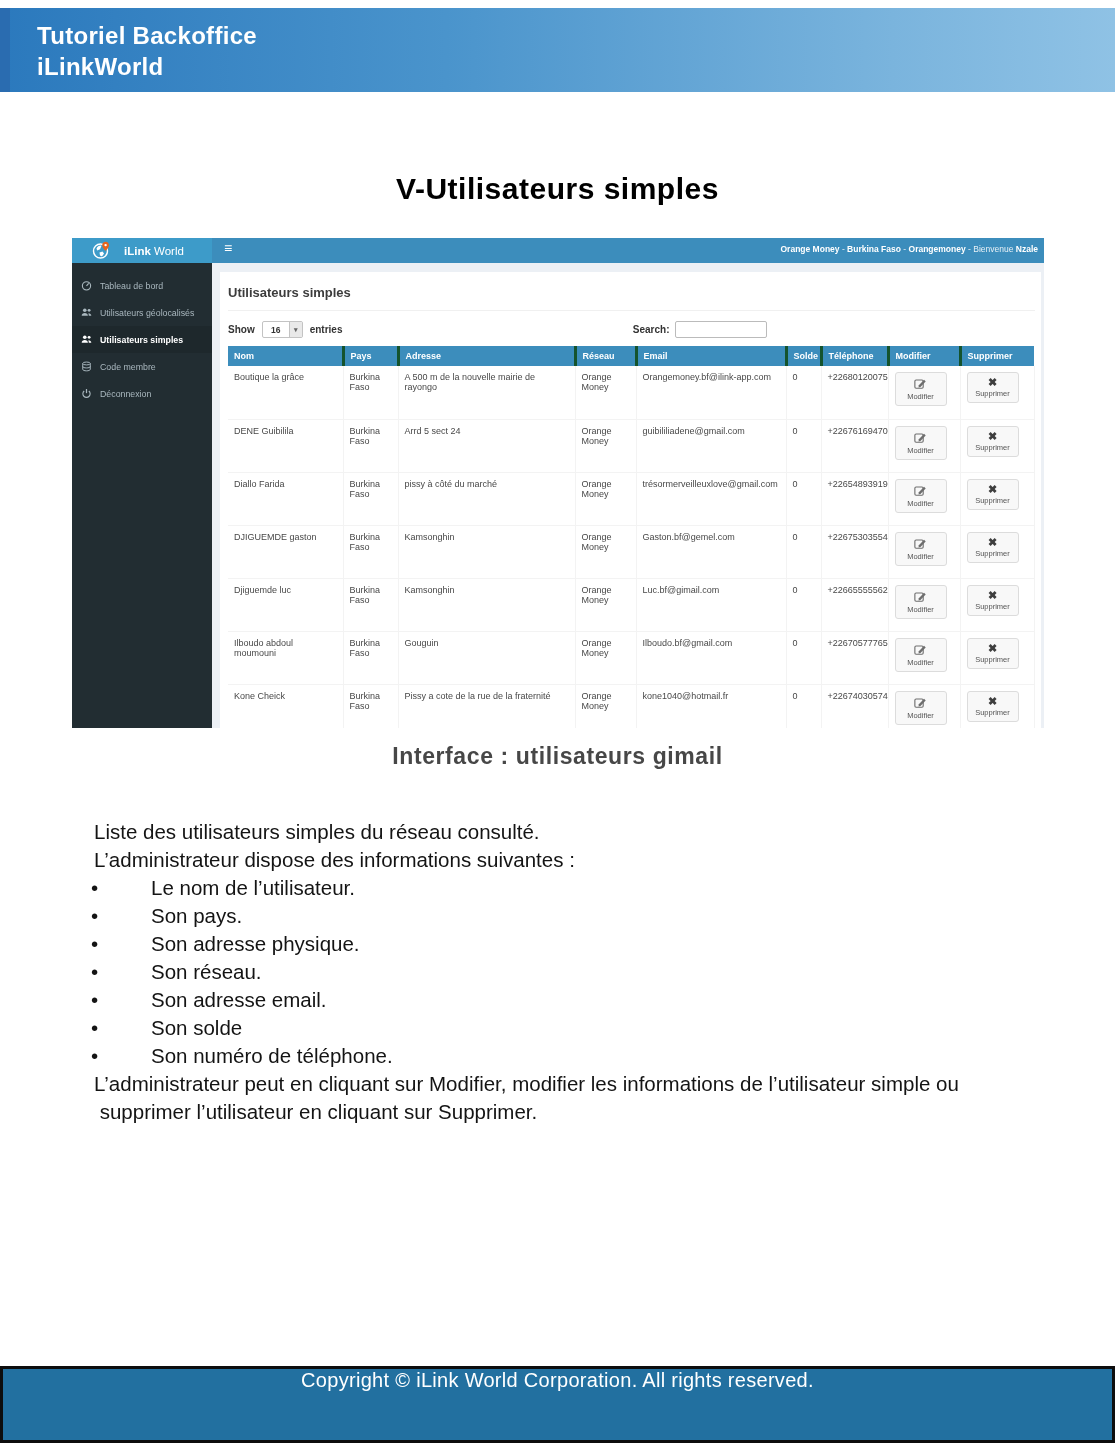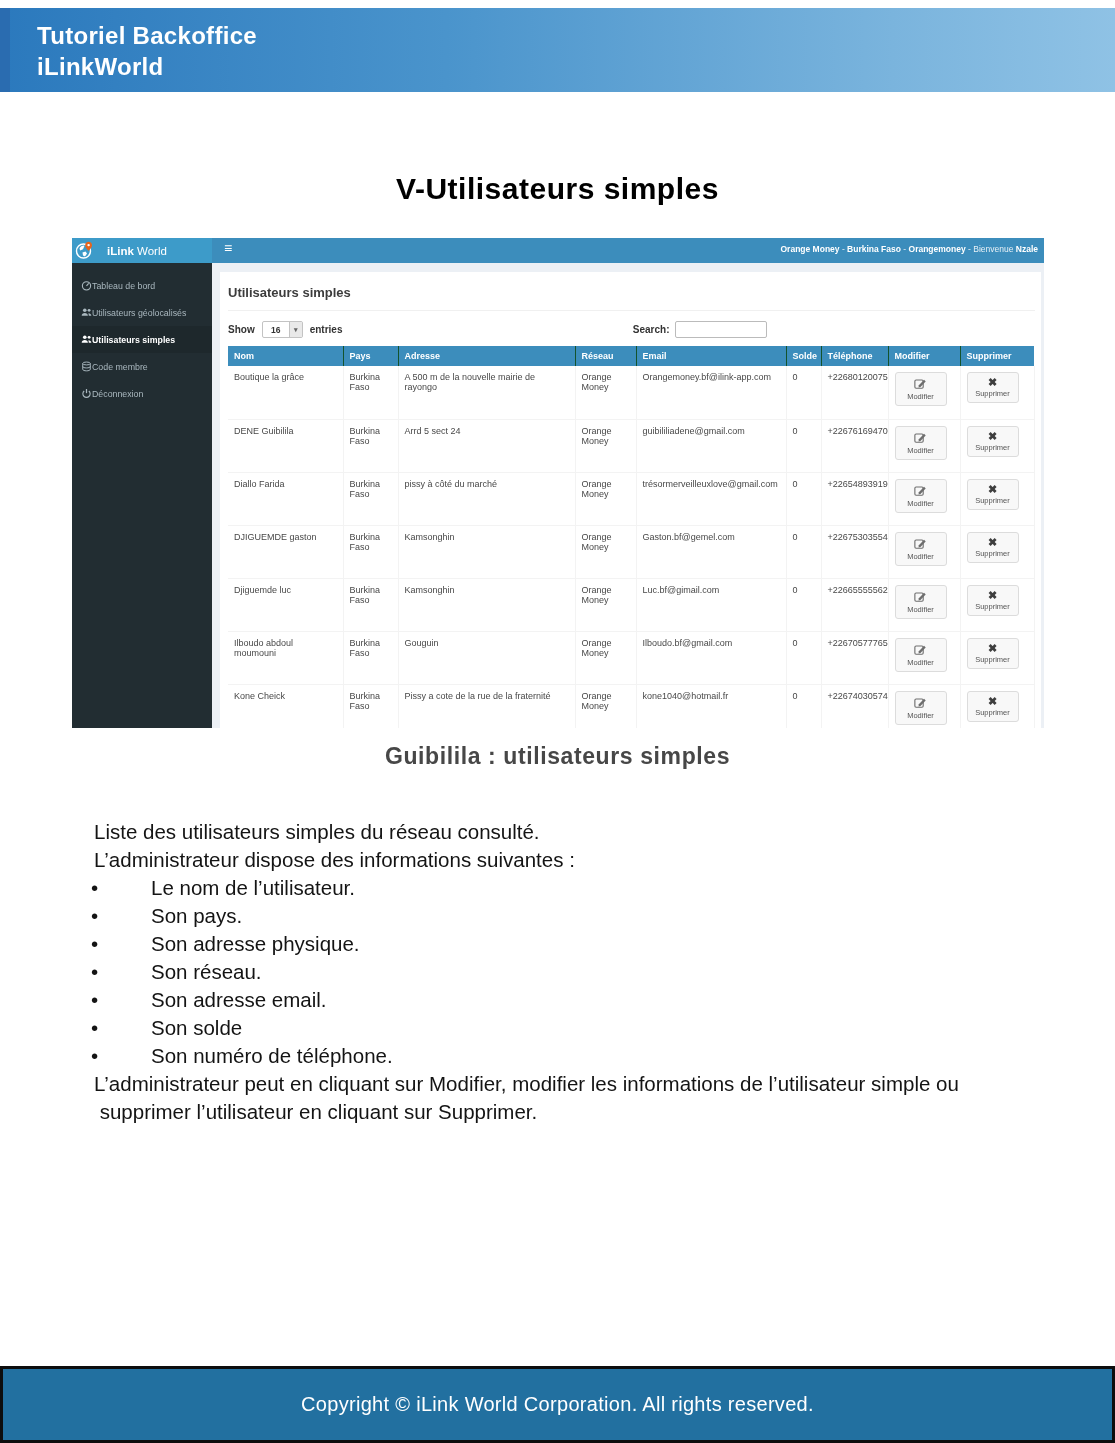--- a/index.html
+++ b/index.html
@@ -12,69 +12,69 @@
   .banner::before { content:""; position:absolute; left:0; top:0; bottom:0; width:10px; background:#2a6cb0; }
   .banner-text { padding:12px 0 0 37px; color:#fff; font-weight:bold; font-size:24px; line-height:31px; letter-spacing:.3px; }
 
   
   .doc-title { position:absolute; top:172px; left:0; width:1115px; text-align:center;
     font-size:30px; font-weight:bold; color:#000000; letter-spacing:.5px; }
 
   
   .shot { position:absolute; left:72px; top:238px; width:972px; height:490px; overflow:hidden; font-family:"Liberation Sans", sans-serif; }
   .app-navbar { display:flex; height:25px; }
-  .logo { width:140px; background:#3d9bc9; display:flex; align-items:center; padding-left:3px; color:#fff; }
+  .logo { width:140px; background:#3d9bc9; display:flex; align-items:center; padding-left:20px; color:#fff; }
   .logo-txt { font-size:11.5px; margin-left:13px; }
   .logo-txt .b { font-weight:bold; }
   .nav-main { flex:1; background:#3c8dbc; position:relative; color:#fff; }
   .hamburger { position:absolute; left:12px; top:2px; font-size:14px; color:#fff; cursor:pointer; }
   .nav-right { position:absolute; right:6px; top:6px; font-size:8.5px; color:rgba(255,255,255,.88); white-space:nowrap; }
   .nav-right .b { font-weight:bold; color:#fff; }
 
   .app-body { display:flex; height:465px; }
   .sidebar { width:140px; background:#222d32; padding-top:9px; flex-shrink:0; }
-  .side-item { display:flex; align-items:center; height:27px; padding-left:9px;
+  .side-item { display:flex; align-items:center; gap:8px; height:27px; padding-left:9px;
     color:#aab8bf; font-size:8.8px; cursor:pointer; }
   .side-item svg { flex-shrink:0; }
   .side-item.active { background:#1e282c; color:#fff; font-weight:bold; }
 
   .content { flex:1; background:#ecf0f5; padding:9px 5px 0 8px; }
   .panel { background:#fff; height:100%; padding:13px 6px 0 8px; }
   .panel-title { font-size:13px; font-weight:bold; color:#3c3c3c; padding-bottom:10px; border-bottom:1px solid #f0f0f0; }
   .controls { display:flex; align-items:center; margin-top:10px; font-size:10px; font-weight:bold; color:#333; }
   .lenbox { display:inline-flex; margin:0 7px; border:1px solid #c3c3c3; border-radius:2px; background:#fff; height:17px; align-items:stretch; cursor:pointer; }
   .lenval { width:26px; display:flex; align-items:center; justify-content:center; font-size:8.5px; font-weight:bold; color:#333; }
   .lenarrow { width:13px; background:#e9e9e9; border-left:1px solid #c3c3c3; display:flex; align-items:center; justify-content:center; font-size:7px; color:#666; }
   .searchwrap { margin-left:auto; margin-right:268px; display:flex; align-items:center; }
   .searchwrap input { width:92px; height:17px; margin-left:5px; border:1px solid #bbb; border-radius:2px; font-size:9px; padding:0 4px; }
 
   table.grid { margin-top:8px; border-collapse:collapse; table-layout:fixed; width:806px; }
   .grid th { background:#3c8dbc; color:#fff; font-size:9px; font-weight:bold; text-align:left;
-    padding:5px 6px; border-right:1px solid #14532d; cursor:pointer; }
+    padding:5px 6px; border-right:3px solid #14532d; cursor:pointer; }
   .grid th:last-child { border-right:none; }
   .grid td { font-size:9px; color:#484848; vertical-align:top; padding:6px; height:53px;
     border-bottom:1px solid #f3f3f3; border-right:1px solid #f3f3f3; background:#fff; }
   .btn { display:inline-flex; flex-direction:column; align-items:center; justify-content:center; gap:2px;
     min-width:52px; padding:4px 6px; background:#f8f8f8; border:1px solid #dcdcdc; border-radius:3px;
     font-size:7.5px; color:#555; cursor:pointer; }
   .xglyph { font-size:11px; font-weight:bold; color:#3e3e3e; line-height:10px; }
 
   
   .caption { position:absolute; top:743px; left:0; width:1115px; text-align:center;
     font-size:23px; font-weight:bold; color:#474747; letter-spacing:.6px; }
 
   
   .copy { position:absolute; left:88px; top:818px; width:970px; font-size:20.5px; color:#141414; line-height:28px; }
   .copy .line { white-space:pre-wrap;margin-left:6px; }
   .brow { display:flex; }
   .brow .dot { width:63px; padding-left:3px; }
 
   
   .footer { position:absolute; left:0; right:0; bottom:0; height:77px; background:#2270a0;
-    border:3px solid #0d0d0d; display:flex; align-items:center; justify-content:center;
+    border:3px solid #0d0d0d; display:flex; align-items:flex-start; justify-content:center;
     color:#fff; font-size:20px; letter-spacing:.3px; }
 </style>
 </head>
 <body>
 
 <div class="page">
 
   <div class="banner">
     <div class="banner-text">
       <div>Tutoriel Backoffice</div>
@@ -396,21 +396,21 @@
         </span>
       </td>
     </tr>
   </tbody>
           </table>
         </div>
       </div>
     </div>
   </div>
 
-  <div class="caption">Guibilila :  utilisateurs simples</div>
+  <div class="caption">Interface :  utilisateurs gimail</div>
 
   <div class="copy">
     <div class="line">Liste des utilisateurs simples du réseau consulté.</div>
     <div class="line">L’administrateur dispose des informations suivantes :</div>
     <div class="brow">
         <span class="dot">•</span>
         <span>Le nom de l’utilisateur.</span>
       </div>
     <div class="brow">
         <span class="dot">•</span>

